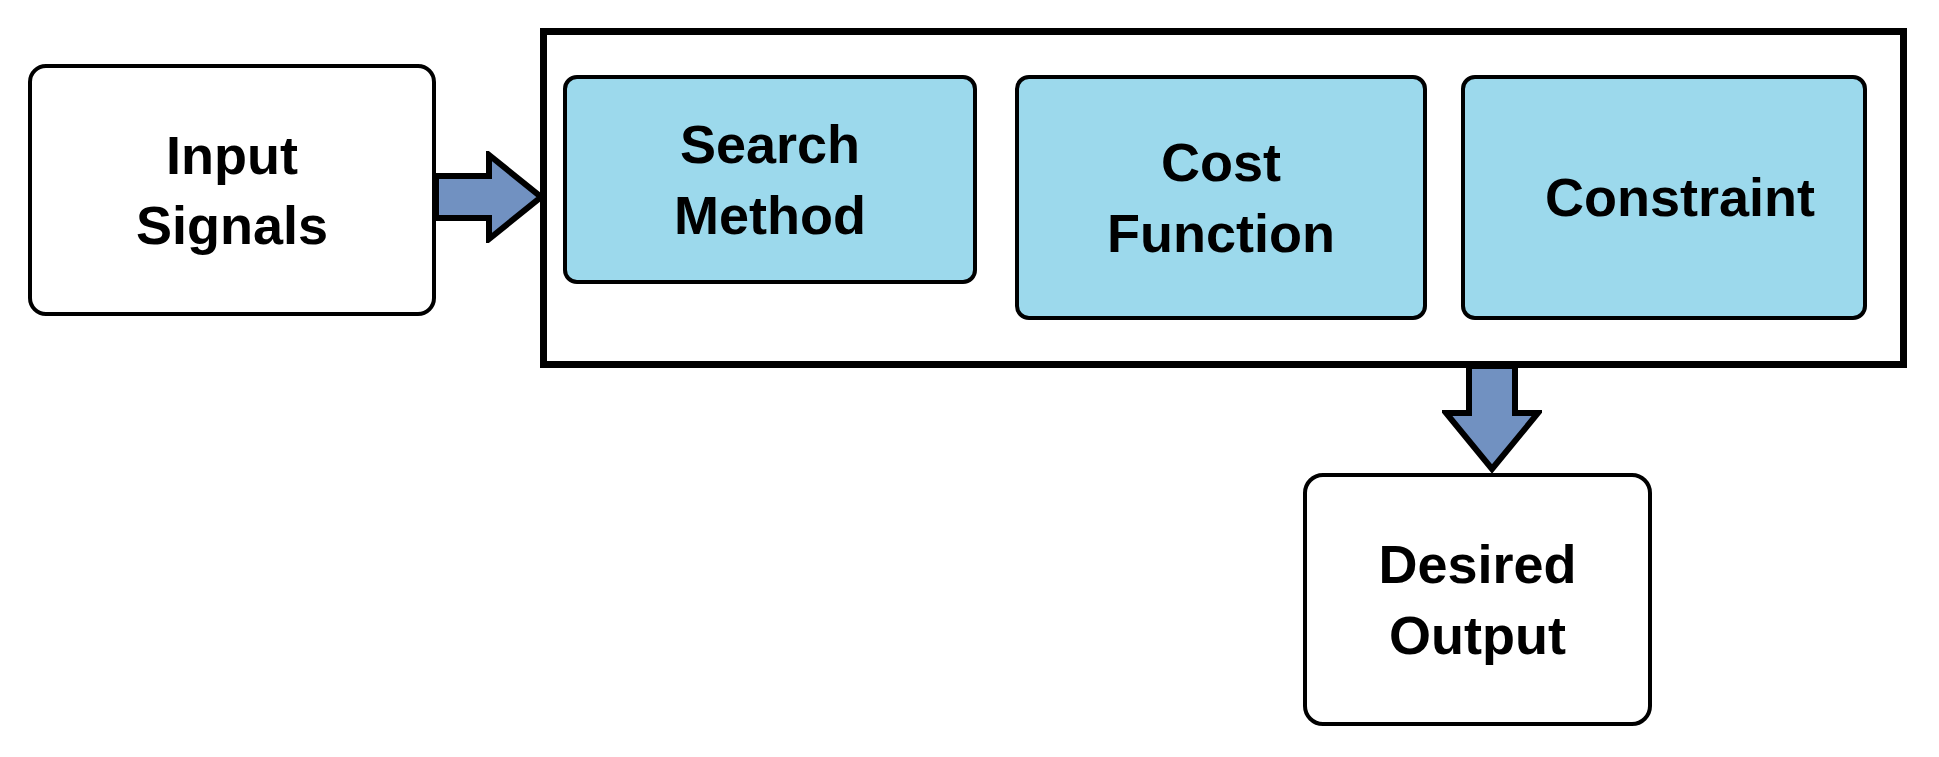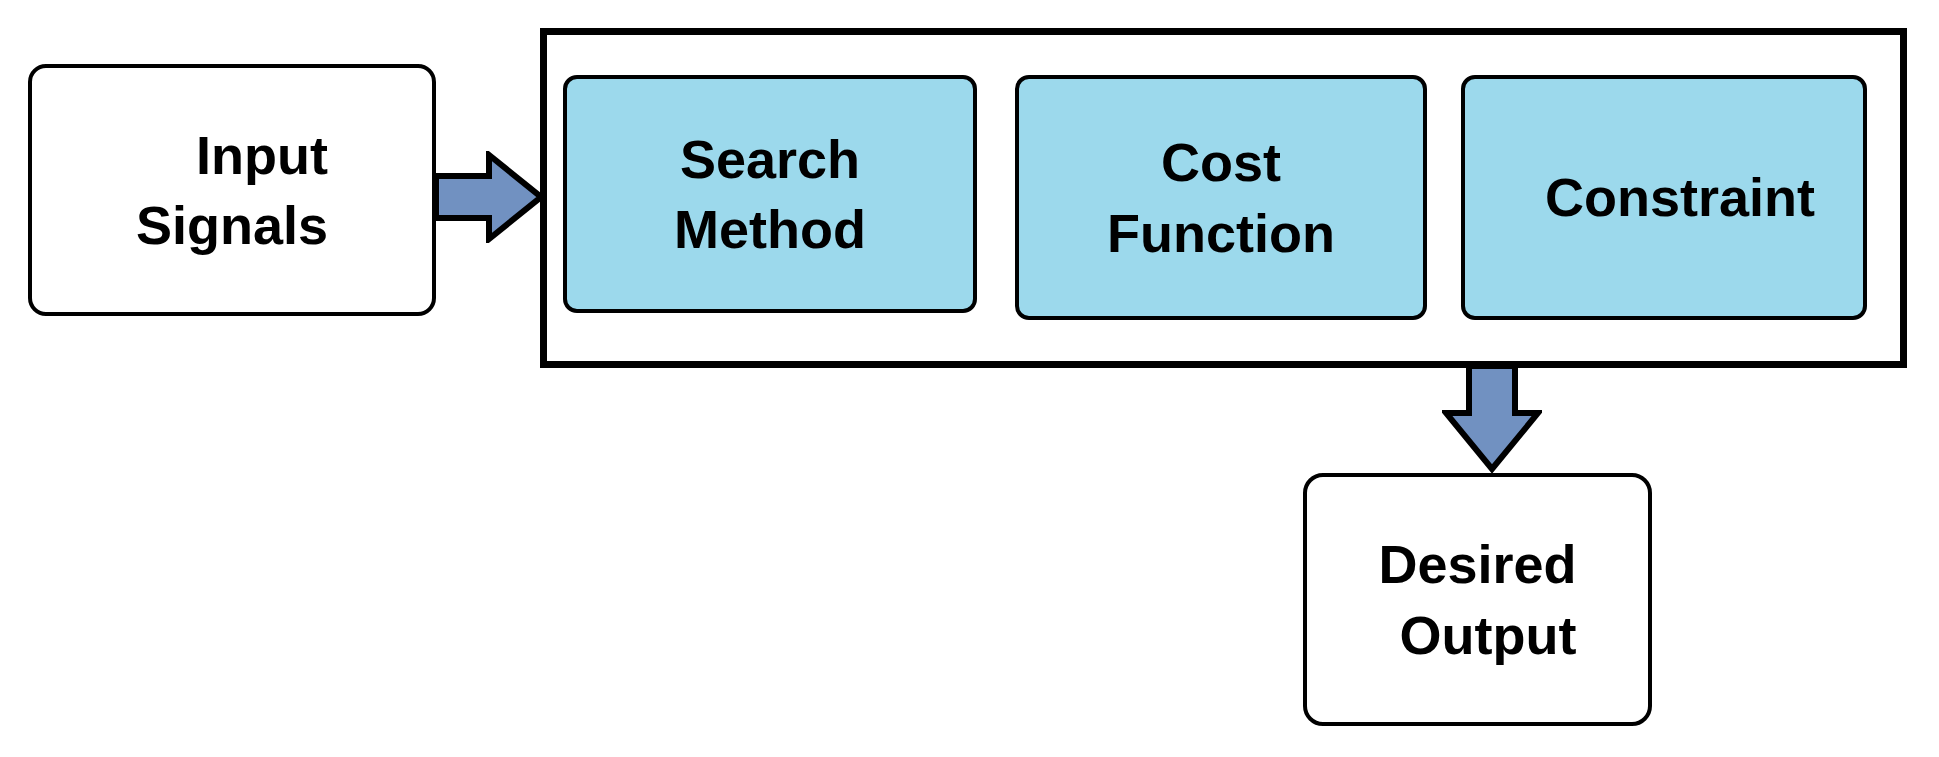--- a/index.html
+++ b/index.html
@@ -28,36 +28,35 @@
     text-align: center;
     font-weight: 700;
     font-size: 54px;
     line-height: 1.3;
     white-space: pre-line;
     border: 4px solid var(--stroke);
   }
   .white-box {
     background: var(--node_fill_white);
     border-radius: 18px;
-    text-align: right;
   }
   .blue-box {
     background: var(--node_fill_blue);
     border-radius: 14px;
   }
   .group-box {
     position: absolute;
     left: 540px; top: 28px;
     width: 1367px; height: 340px;
     border: 7px solid var(--stroke);
     background: var(--node_fill_white);
     border-radius: 0;
   }
   #node-input    { left: 28px;   top: 64px;  width: 408px; height: 252px; }
-  #node-search   { left: 563px;  top: 75px;  width: 414px; height: 238px; }
+  #node-search   { left: 563px;  top: 75px;  width: 414px; height: 209px; }
   #node-cost     { left: 1015px; top: 75px;  width: 412px; height: 245px; }
   #node-constraint { left: 1461px; top: 75px; width: 406px; height: 245px; padding-left: 32px; }
   #node-output   { left: 1303px; top: 473px; width: 349px; height: 253px; border-radius: 20px; }
   .arrow { position: absolute; }
   #arrow-right { left: 433px; top: 151px; width: 112px; height: 92px; }
   #arrow-down  { left: 1442px; top: 363px; width: 100px; height: 110px; }
   .arrow polygon {
     fill: var(--arrow_fill);
     stroke: var(--stroke);
     stroke-width: 6;

